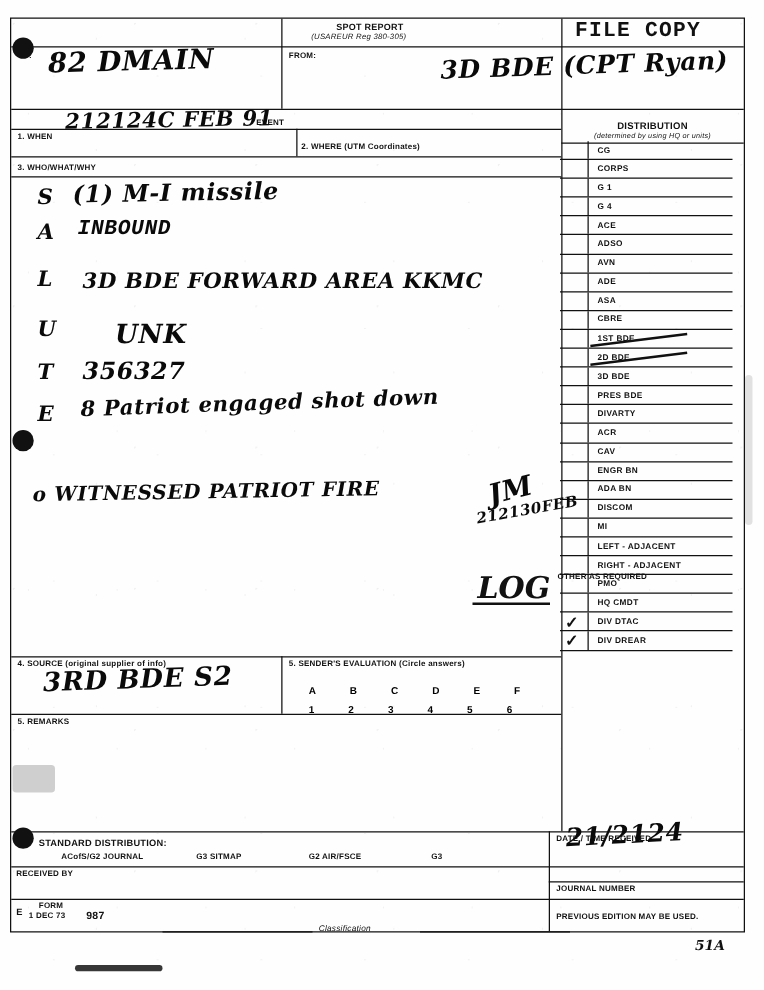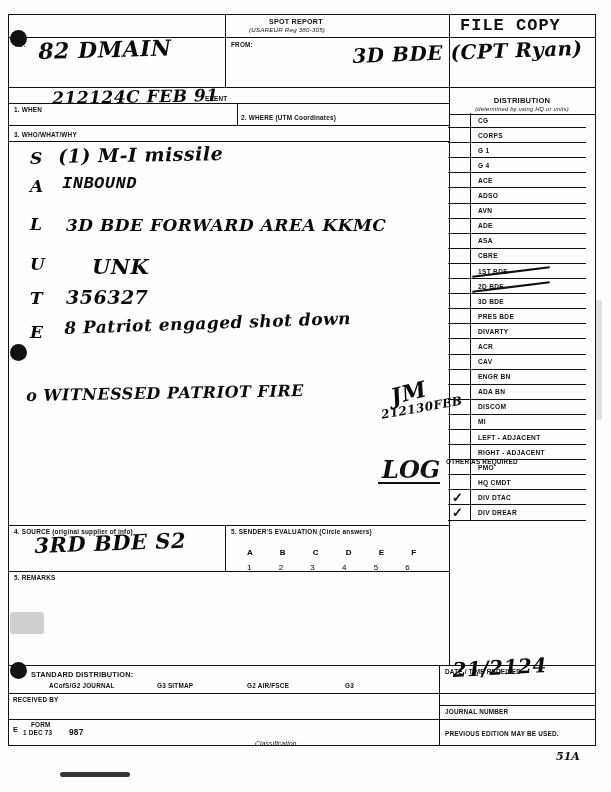--- a/index.html
+++ b/index.html
@@ -189,21 +189,21 @@
     <div class="lbl lbl-b" style="left:5px; top:91px;">1. WHEN</div>
     <div class="lbl lbl-b ctr" style="left:196px; top:80px;">EVENT</div>
     <div class="lbl lbl-b" style="left:232px; top:99px;">2. WHERE (UTM Coordinates)</div>
     <div class="lbl lbl-b" style="left:5px; top:116px;">3. WHO/WHAT/WHY</div>
 
     <div class="lbl lbl-b" style="left:5px; top:513px;">4. SOURCE (original supplier of info)</div>
     <div class="lbl lbl-b" style="left:222px; top:513px;">5. SENDER'S EVALUATION (Circle answers)</div>
     <div class="lbl lbl-b" style="left:5px; top:559px;">5. REMARKS</div>
 
     <div style="position:absolute; left:238px; top:533px; font-size:8px; font-weight:bold; letter-spacing:12.5px;">A B C D E F</div>
-    <div style="position:absolute; left:238px; top:548px; font-size:8px; font-weight:normal; letter-spacing:12.5px;">1 2 3 4 5 6</div>
+    <div style="position:absolute; left:238px; top:548px; font-size:8px; font-weight:bold; letter-spacing:12.5px;">1 2 3 4 5 6</div>
 
     <div class="lbl lbl-b ctr" style="left:448px; top:81px; width:130px; font-size:7.6px;">DISTRIBUTION</div>
     <div class="lbl lbl-i ctr" style="left:448px; top:91px; width:130px; font-size:5.8px;">(determined by using HQ or units)</div>
     <div class="ln hz" style="left:440px; top:99px; width:146px;"></div>
 
     <div class="lbl lbl-b" style="left:22px; top:655px; font-size:7.4px;">STANDARD  DISTRIBUTION:</div>
     <div class="lbl lbl-b" style="left:40px; top:667px;">ACofS/G2 JOURNAL</div>
     <div class="lbl lbl-b" style="left:148px; top:667px;">G3 SITMAP</div>
     <div class="lbl lbl-b" style="left:238px; top:667px;">G2 AIR/FSCE</div>
     <div class="lbl lbl-b" style="left:336px; top:667px;">G3</div>

